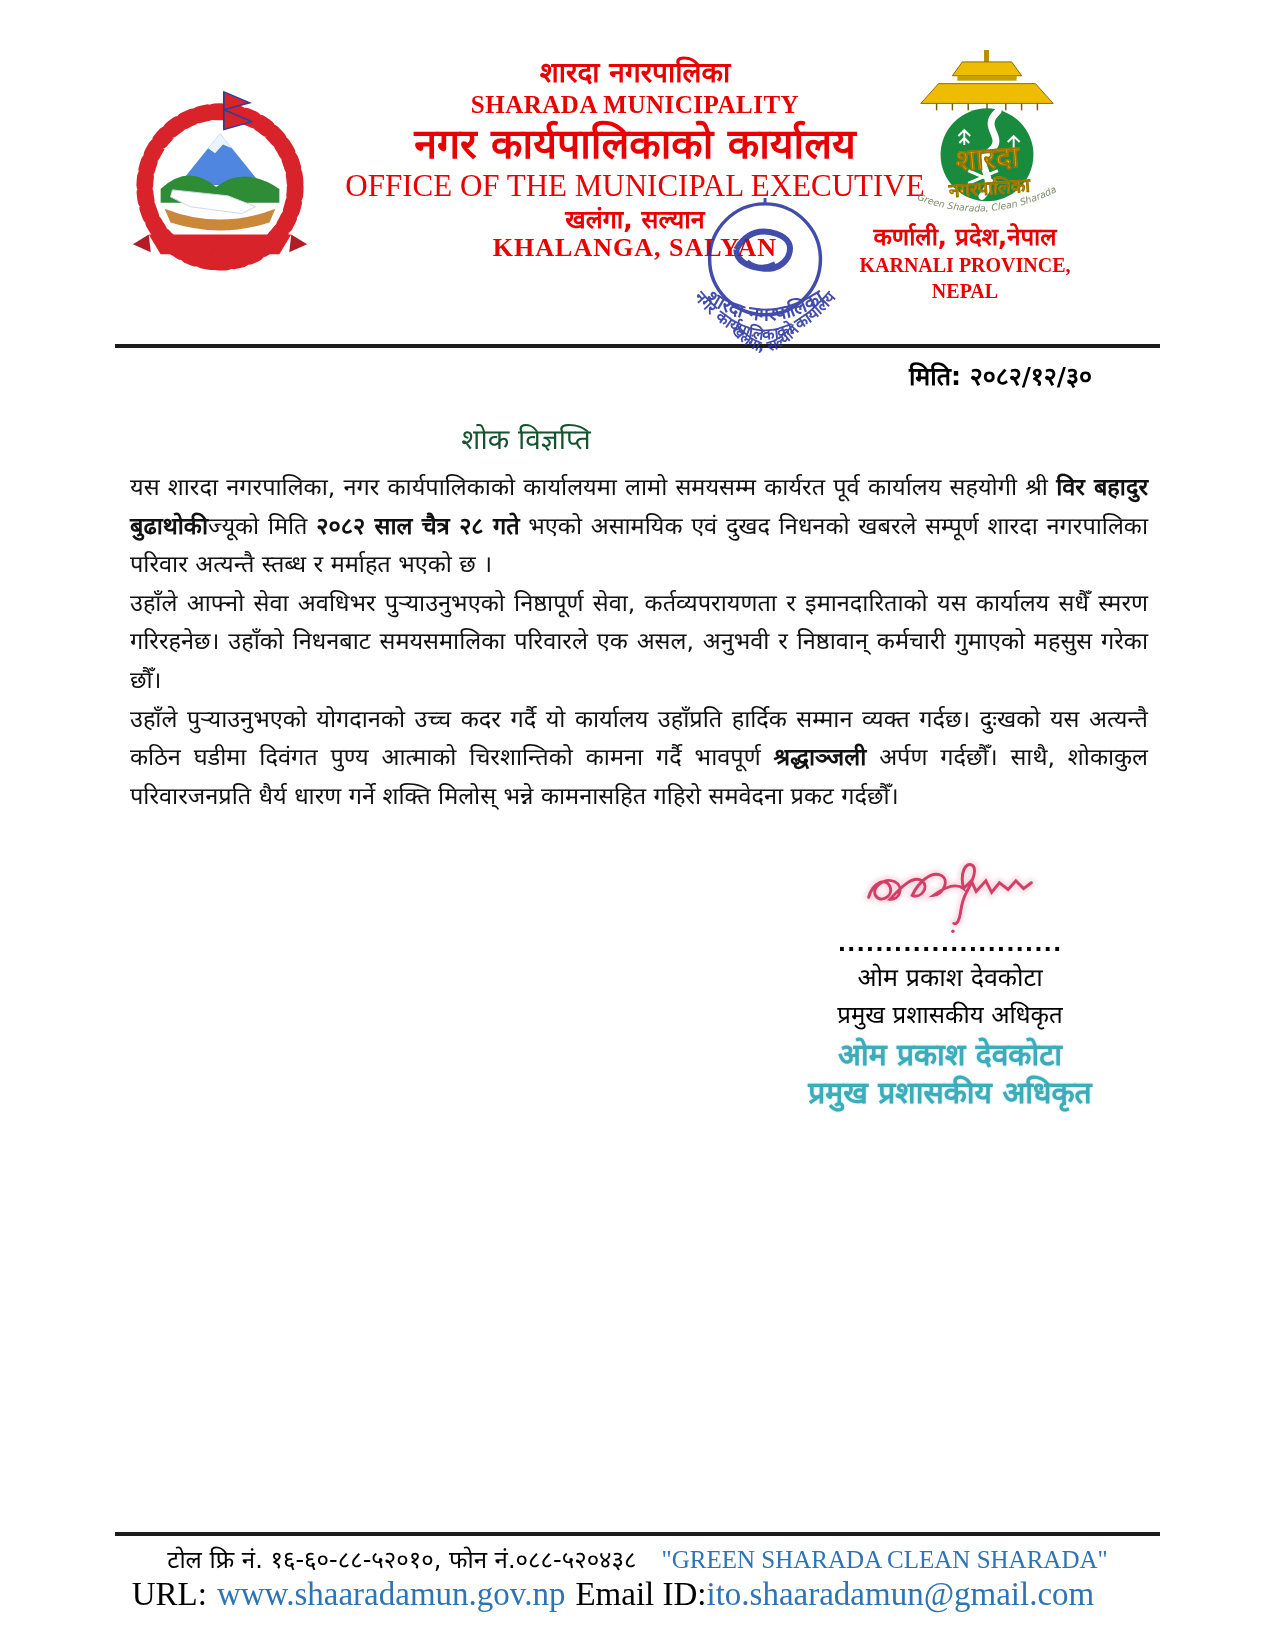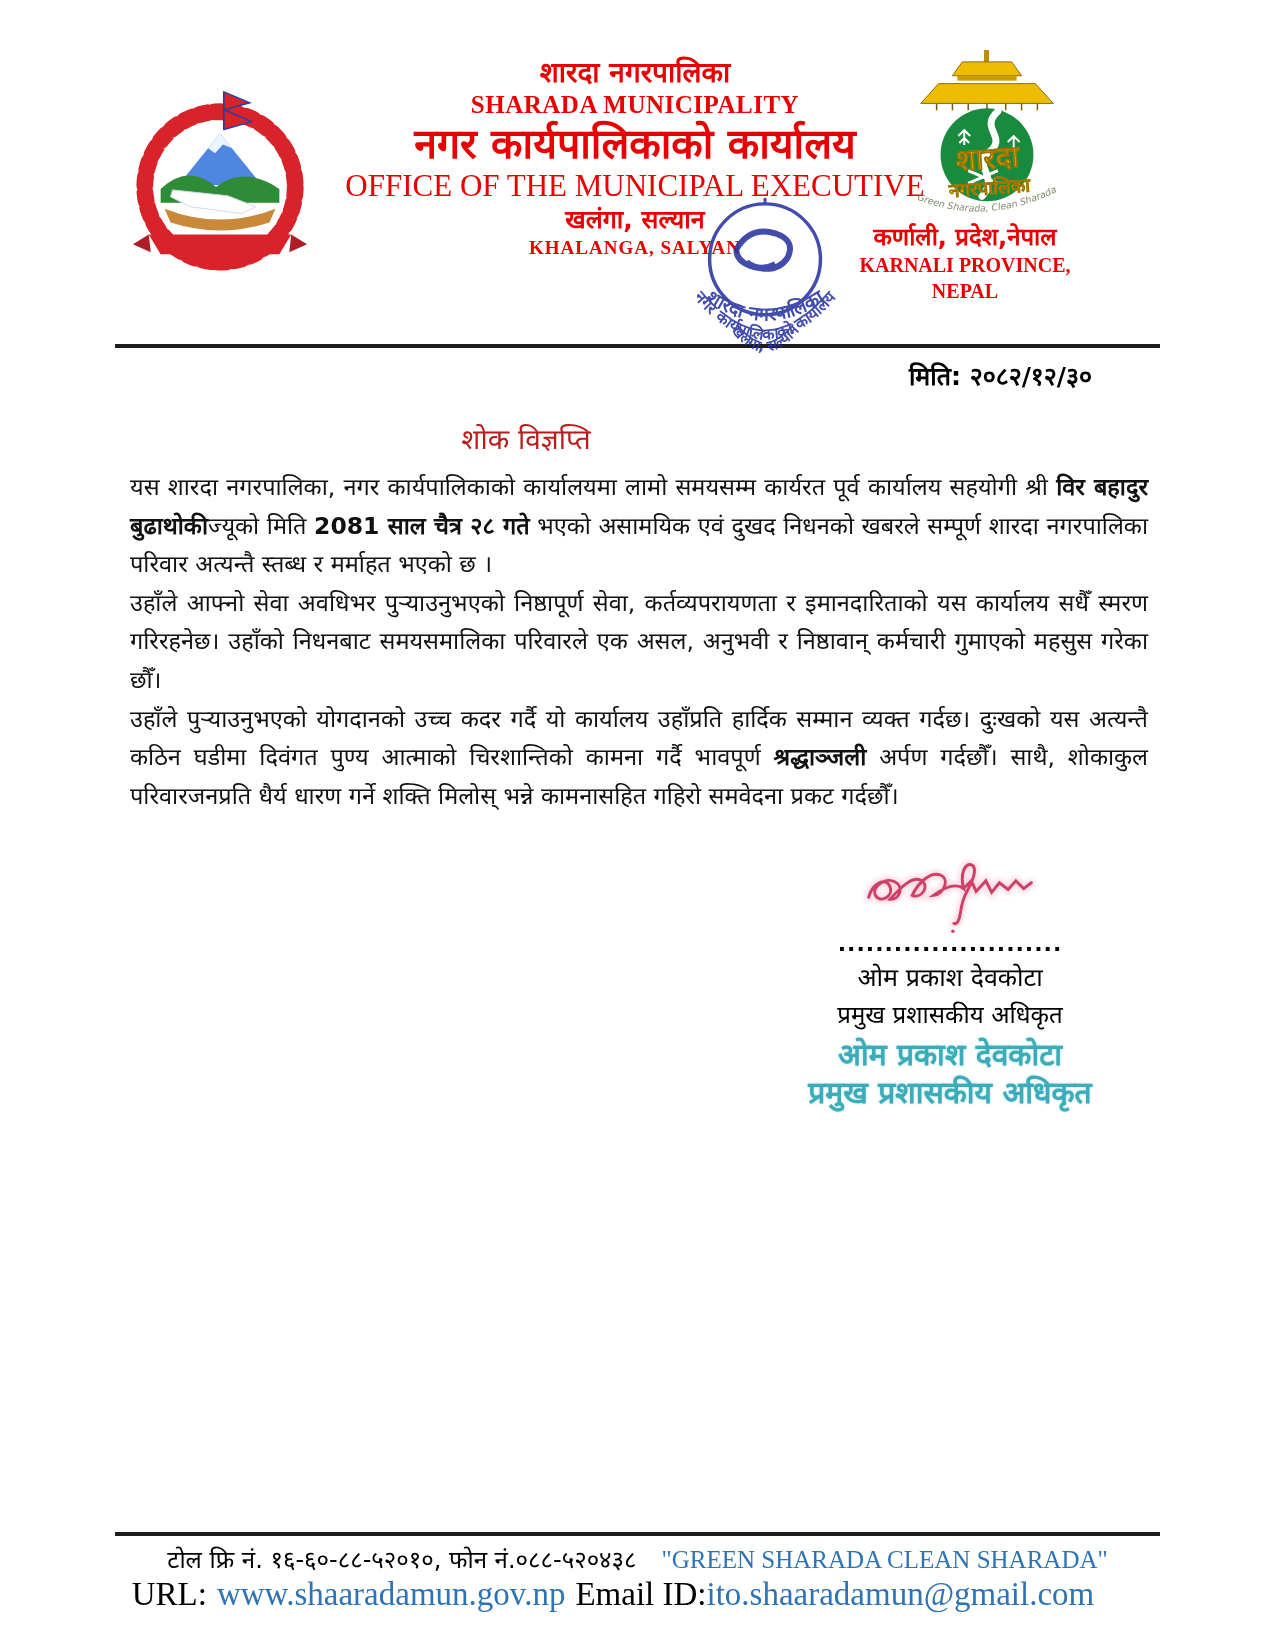--- a/index.html
+++ b/index.html
@@ -21,40 +21,40 @@
   }
   .abs{position:absolute;}
 
   
   .center-head{left:330px;top:40px;width:610px;text-align:center;color:var(--header-red);}
   .h-np1{font-size:28px;font-weight:700;line-height:34px;}
   .h-en1{font-family:"Liberation Serif",serif;font-size:25px;font-weight:700;line-height:30px;letter-spacing:.5px;}
   .h-np2{font-size:41px;font-weight:700;line-height:48px;}
   .h-en2{font-family:"Liberation Serif",serif;font-size:31px;font-weight:400;line-height:36px;}
   .h-np3{font-size:25px;font-weight:700;line-height:31px;}
-  .h-en3{font-family:"Liberation Serif",serif;font-size:19px;font-weight:700;line-height:26px;letter-spacing:1px;}
+  .h-en3{font-family:"Liberation Serif",serif;font-size:26px;font-weight:700;line-height:26px;letter-spacing:1px;}
 
   .province-block{left:840px;top:206px;width:250px;text-align:center;color:var(--header-red);}
   .p-np{font-size:24px;font-weight:700;line-height:30px;}
   .p-en{font-family:"Liberation Serif",serif;font-size:20px;font-weight:700;line-height:26px;}
 
   .ref-block{left:130px;top:252px;color:var(--ink-navy);font-size:24px;font-weight:700;line-height:33px;}
   .ref-value{font-weight:600;padding-left:14px;}
 
   .rule{background:#1c1c1c;height:4px;}
   .header-rule{left:115px;top:328px;width:1045px;z-index:1;}
   .footer-rule{left:115px;top:1516px;width:1045px;}
 
   .emblem{left:120px;top:70px;width:200px;height:188px;z-index:2;}
   .muni-logo{left:903px;top:34px;width:168px;height:176px;z-index:2;}
   .office-stamp{left:652px;top:176px;width:232px;height:188px;z-index:3;opacity:.88;}
 
   
   .date-line{right:183px;top:342px;font-size:25px;font-weight:700;color:#000;}
-  .letter-title{left:0;top:403px;width:1052px;text-align:center;font-size:28px;color:#b91c1c;}
+  .letter-title{left:0;top:403px;width:1052px;text-align:center;font-size:28px;color:#14532d;}
   .body-text{left:130px;top:452px;width:1018px;font-size:23.5px;line-height:38.6px;text-align:justify;color:#111;}
   .body-text p{margin:0;}
   .body-text .b{font-weight:700;}
 
   
   .sig-block{left:775px;top:828px;width:350px;text-align:center;color:#000;}
   .sig-img{display:block;margin:0 auto;width:180px;height:92px;}
   .sig-dots{font-size:22px;letter-spacing:1px;line-height:16px;font-weight:700;}
   .sig-name{font-size:25px;line-height:32px;margin-top:10px;}
   .sig-desig{font-size:24px;line-height:30px;margin-top:6px;}
@@ -154,21 +154,21 @@
     <text font-size="15" font-weight="bold" fill="#2834a0">
       <textPath href="#stamp-arc3" startOffset="50%" text-anchor="middle">खलंगा, सल्यान</textPath>
     </text>
   </svg>
 
   <div class="abs date-line">मिति: २०८२/१२/३०</div>
 
   <div class="abs letter-title">शोक विज्ञप्ति</div>
 
   <div class="abs body-text">
-    <p><span>यस शारदा नगरपालिका, नगर कार्यपालिकाको कार्यालयमा लामो समयसम्म कार्यरत पूर्व कार्यालय सहयोगी श्री </span><span class="b">विर बहादुर बुढाथोकी</span><span>ज्यूको मिति </span><span class="b">2081 साल चैत्र २८ गते</span><span> भएको असामयिक एवं दुखद निधनको खबरले सम्पूर्ण शारदा नगरपालिका परिवार अत्यन्तै स्तब्ध र मर्माहत भएको  छ ।</span></p>
+    <p><span>यस शारदा नगरपालिका, नगर कार्यपालिकाको कार्यालयमा लामो समयसम्म कार्यरत पूर्व कार्यालय सहयोगी श्री </span><span class="b">विर बहादुर बुढाथोकी</span><span>ज्यूको मिति </span><span class="b">२०८२ साल चैत्र २८ गते</span><span> भएको असामयिक एवं दुखद निधनको खबरले सम्पूर्ण शारदा नगरपालिका परिवार अत्यन्तै स्तब्ध र मर्माहत भएको  छ ।</span></p>
     <p><span>उहाँले आफ्नो सेवा अवधिभर पुऱ्याउनुभएको निष्ठापूर्ण सेवा, कर्तव्यपरायणता र  इमानदारिताको यस कार्यालय सधैँ स्मरण गरिरहनेछ। उहाँको निधनबाट समयसमालिका परिवारले एक असल, अनुभवी र निष्ठावान् कर्मचारी गुमाएको महसुस गरेका छौँ।</span></p>
     <p><span>उहाँले पुऱ्याउनुभएको योगदानको उच्च कदर गर्दै यो कार्यालय उहाँप्रति हार्दिक सम्मान व्यक्त गर्दछ। दुःखको यस अत्यन्तै कठिन घडीमा दिवंगत पुण्य आत्माको चिरशान्तिको कामना गर्दै भावपूर्ण </span><span class="b">श्रद्धाञ्जली</span><span> अर्पण गर्दछौँ। साथै, शोकाकुल परिवारजनप्रति धैर्य धारण गर्ने शक्ति मिलोस् भन्ने कामनासहित गहिरो समवेदना प्रकट गर्दछौँ।</span></p>
   </div>
 
   <div class="abs sig-block">
     <svg class="sig-img" viewBox="0 0 180 95" aria-hidden="true">
       <defs>
           <filter id="sigblur" x="-20%" y="-20%" width="140%" height="140%">
             <feGaussianBlur stdDeviation="2.6"></feGaussianBlur>
           </filter>

